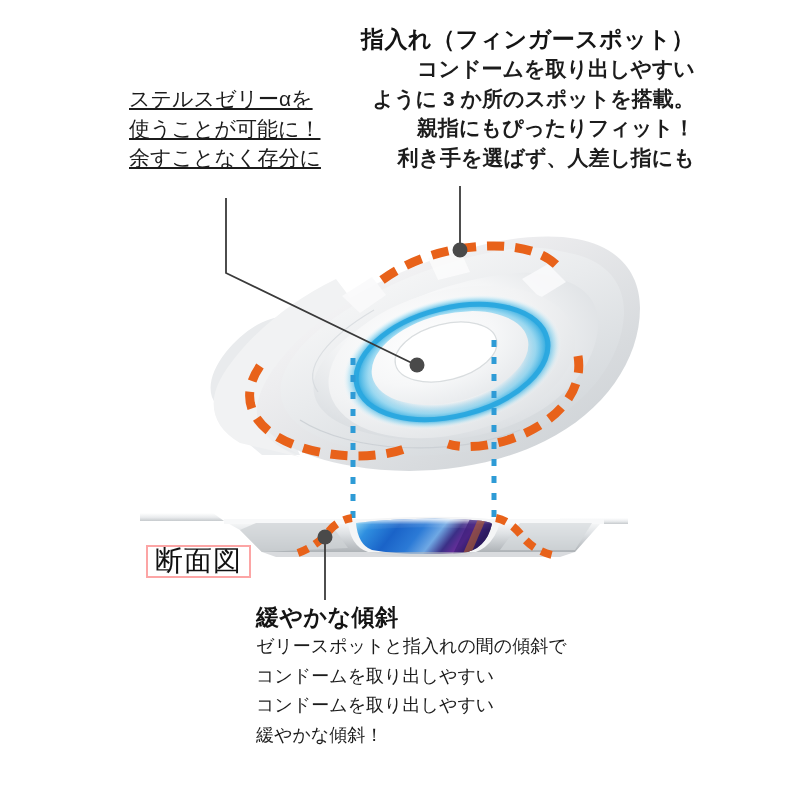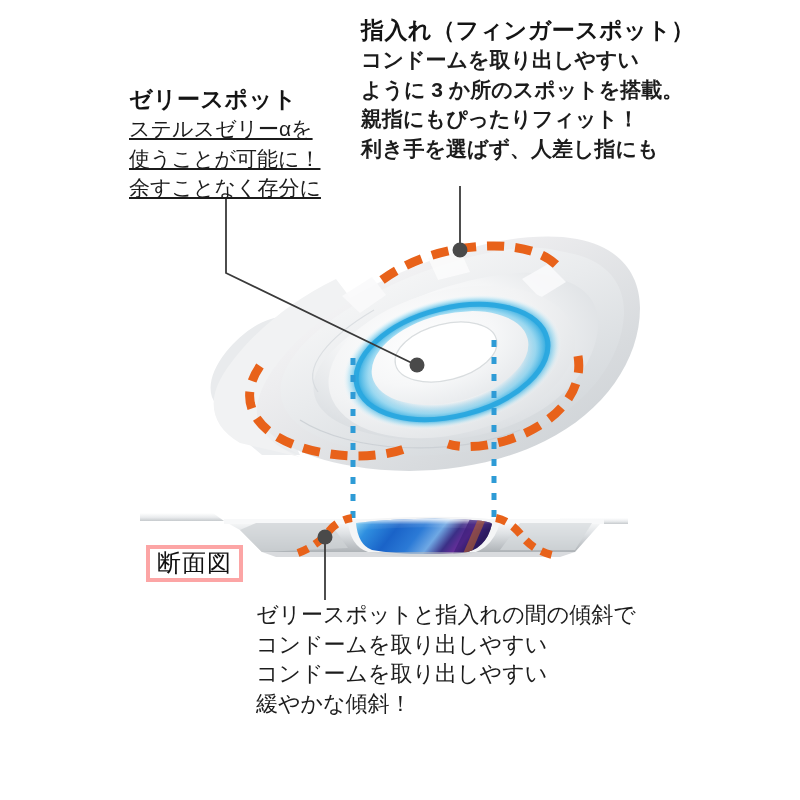--- a/index.html
+++ b/index.html
@@ -29,37 +29,37 @@
   }
   .c-line {
     color: #1c1c1c;
     white-space: nowrap;
   }
 
   #callout-jelly        { left: 129px; top: 84px; }
   #callout-jelly .c-title { font-size: 23px; line-height: 30px; }
   #callout-jelly .c-line  { font-size: 21px; line-height: 29.5px; text-decoration: underline; }
 
-  #callout-finger       { left: 361px; top: 15px; }
+  #callout-finger       { left: 361px; top: 24px; text-align: right; }
   #callout-finger .c-title { font-size: 23px; line-height: 30px; }
   #callout-finger .c-line  { font-size: 21px; line-height: 29.5px; font-weight: bold; }
 
   #callout-slope        { left: 256px; top: 602px; }
   #callout-slope .c-title { font-size: 23px; line-height: 30px; }
-  #callout-slope .c-line  { font-size: 22px; line-height: 29.5px; font-family: Liberation Mono, monospace; }
+  #callout-slope .c-line  { font-size: 18px; line-height: 29.5px; }
 
   
   #section-label {
     position: absolute;
     left: 146px;
     top: 545px;
-    border: 4px solid #fca5a5;
+    border: 2px solid #fca5a5;
     background: #ffffff;
     padding: 2px 7px 3px 7px;
-    font-size: 24px;
+    font-size: 28px;
     line-height: 24px;
     color: #111111;
     font-weight: normal;
     letter-spacing: 1px;
   }
 
   
   #artwork {
     position: absolute;
     left: 0; top: 0;
@@ -262,35 +262,35 @@
 
       <path d="M460,186 L460,246" fill="none" stroke="#3a3a3a" stroke-width="1.8"></path>
       <circle cx="460" cy="250" r="7.5" fill="#4a4a4a"></circle>
 
       <path d="M325,541 L325,600" fill="none" stroke="#3a3a3a" stroke-width="1.8"></path>
       <circle cx="325" cy="537" r="7.5" fill="#4a4a4a"></circle>
     </g>
   </svg>
 
   <div class="callout" id="callout-jelly">
-    <div class="c-title">ゼリースポット</div>
     <div class="c-line">ステルスゼリーαを</div>
     <div class="c-line">使うことが可能に！</div>
     <div class="c-line">余すことなく存分に</div>
   </div>
 
   <div class="callout" id="callout-finger">
     <div class="c-title">指入れ（フィンガースポット）</div>
     <div class="c-line">コンドームを取り出しやすい</div>
     <div class="c-line">ように 3 か所のスポットを搭載。</div>
     <div class="c-line">親指にもぴったりフィット！</div>
     <div class="c-line">利き手を選ばず、人差し指にも</div>
   </div>
 
   <div class="callout" id="callout-slope">
+    <div class="c-title">緩やかな傾斜</div>
     <div class="c-line">ゼリースポットと指入れの間の傾斜で</div>
     <div class="c-line">コンドームを取り出しやすい</div>
     <div class="c-line">コンドームを取り出しやすい</div>
     <div class="c-line">緩やかな傾斜！</div>
   </div>
 
   <div id="section-label">断面図</div>
 
 </div>
 

